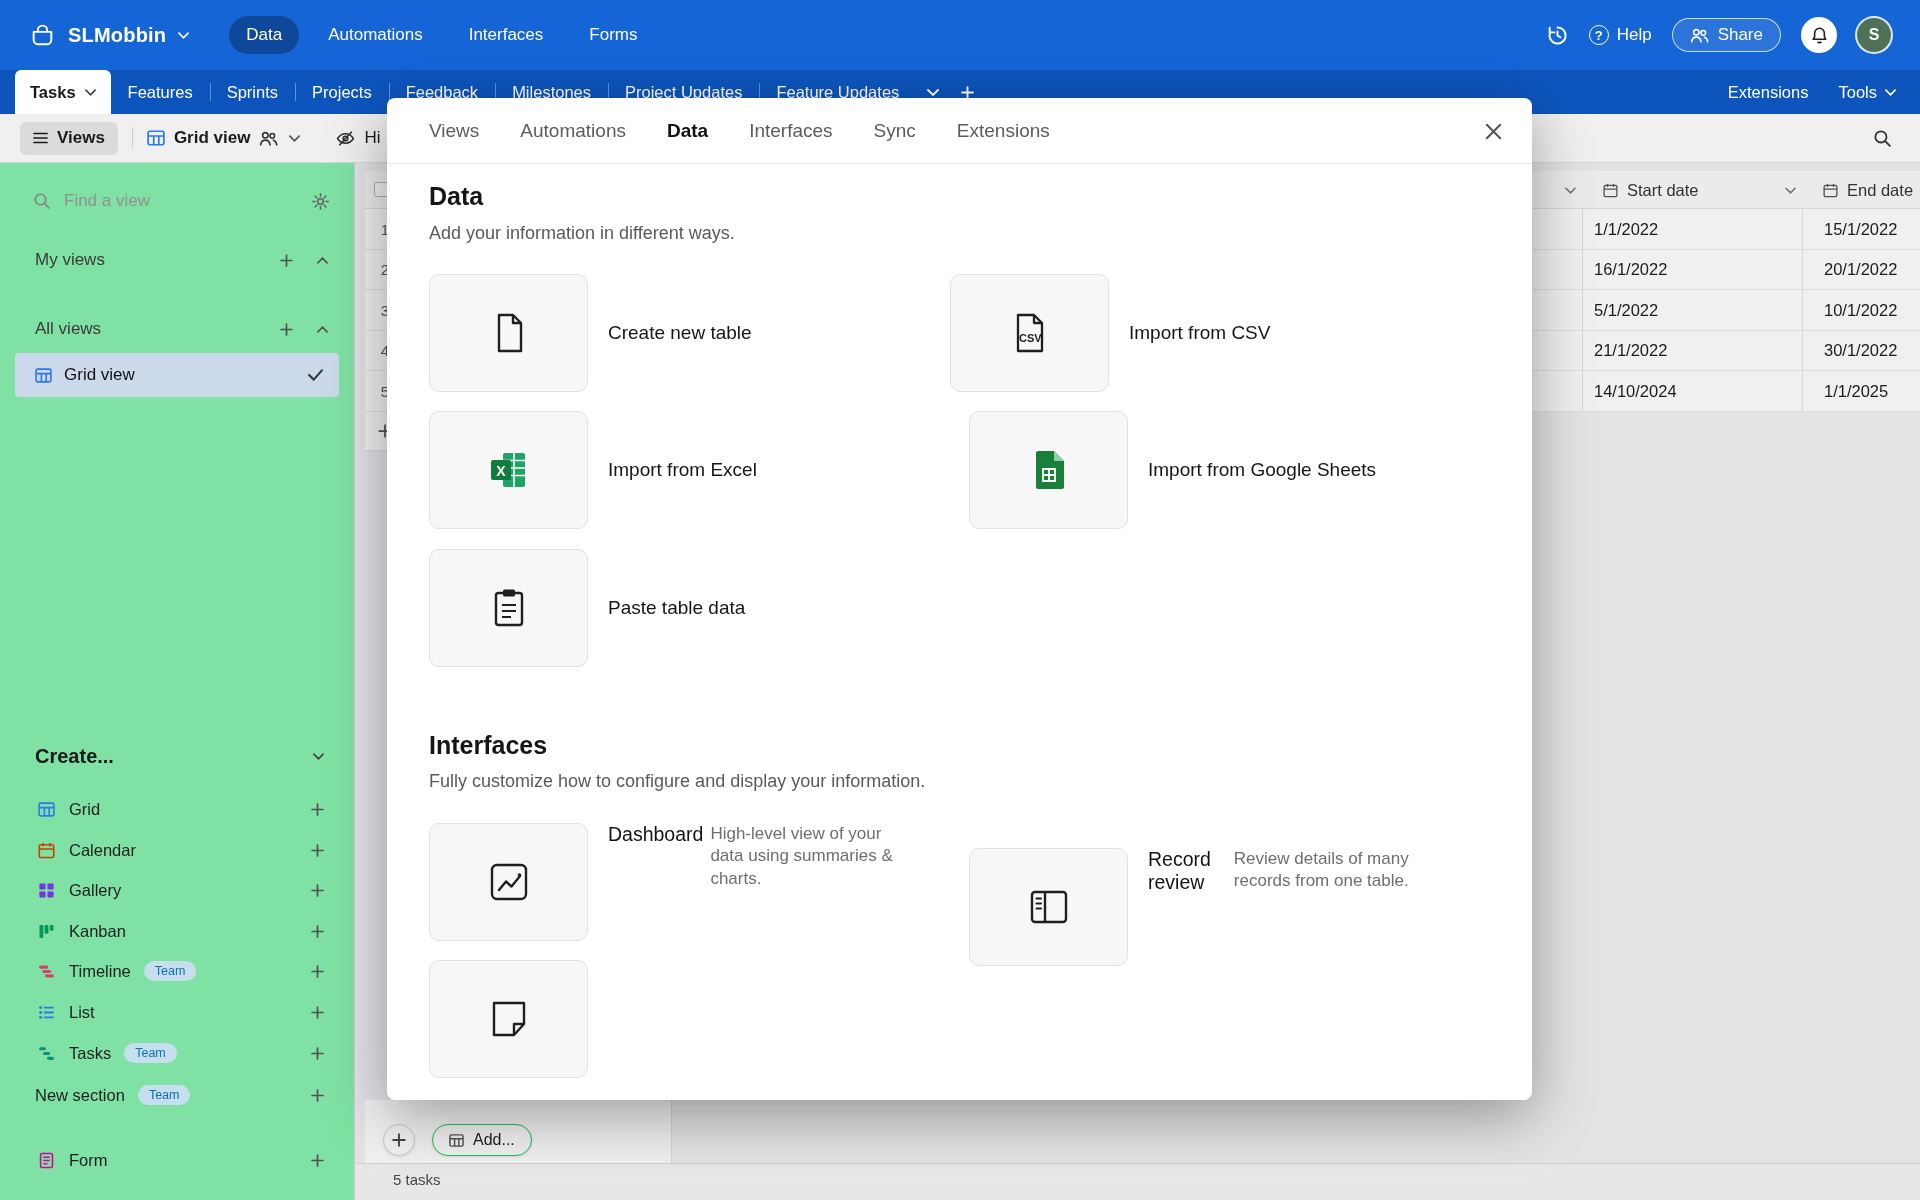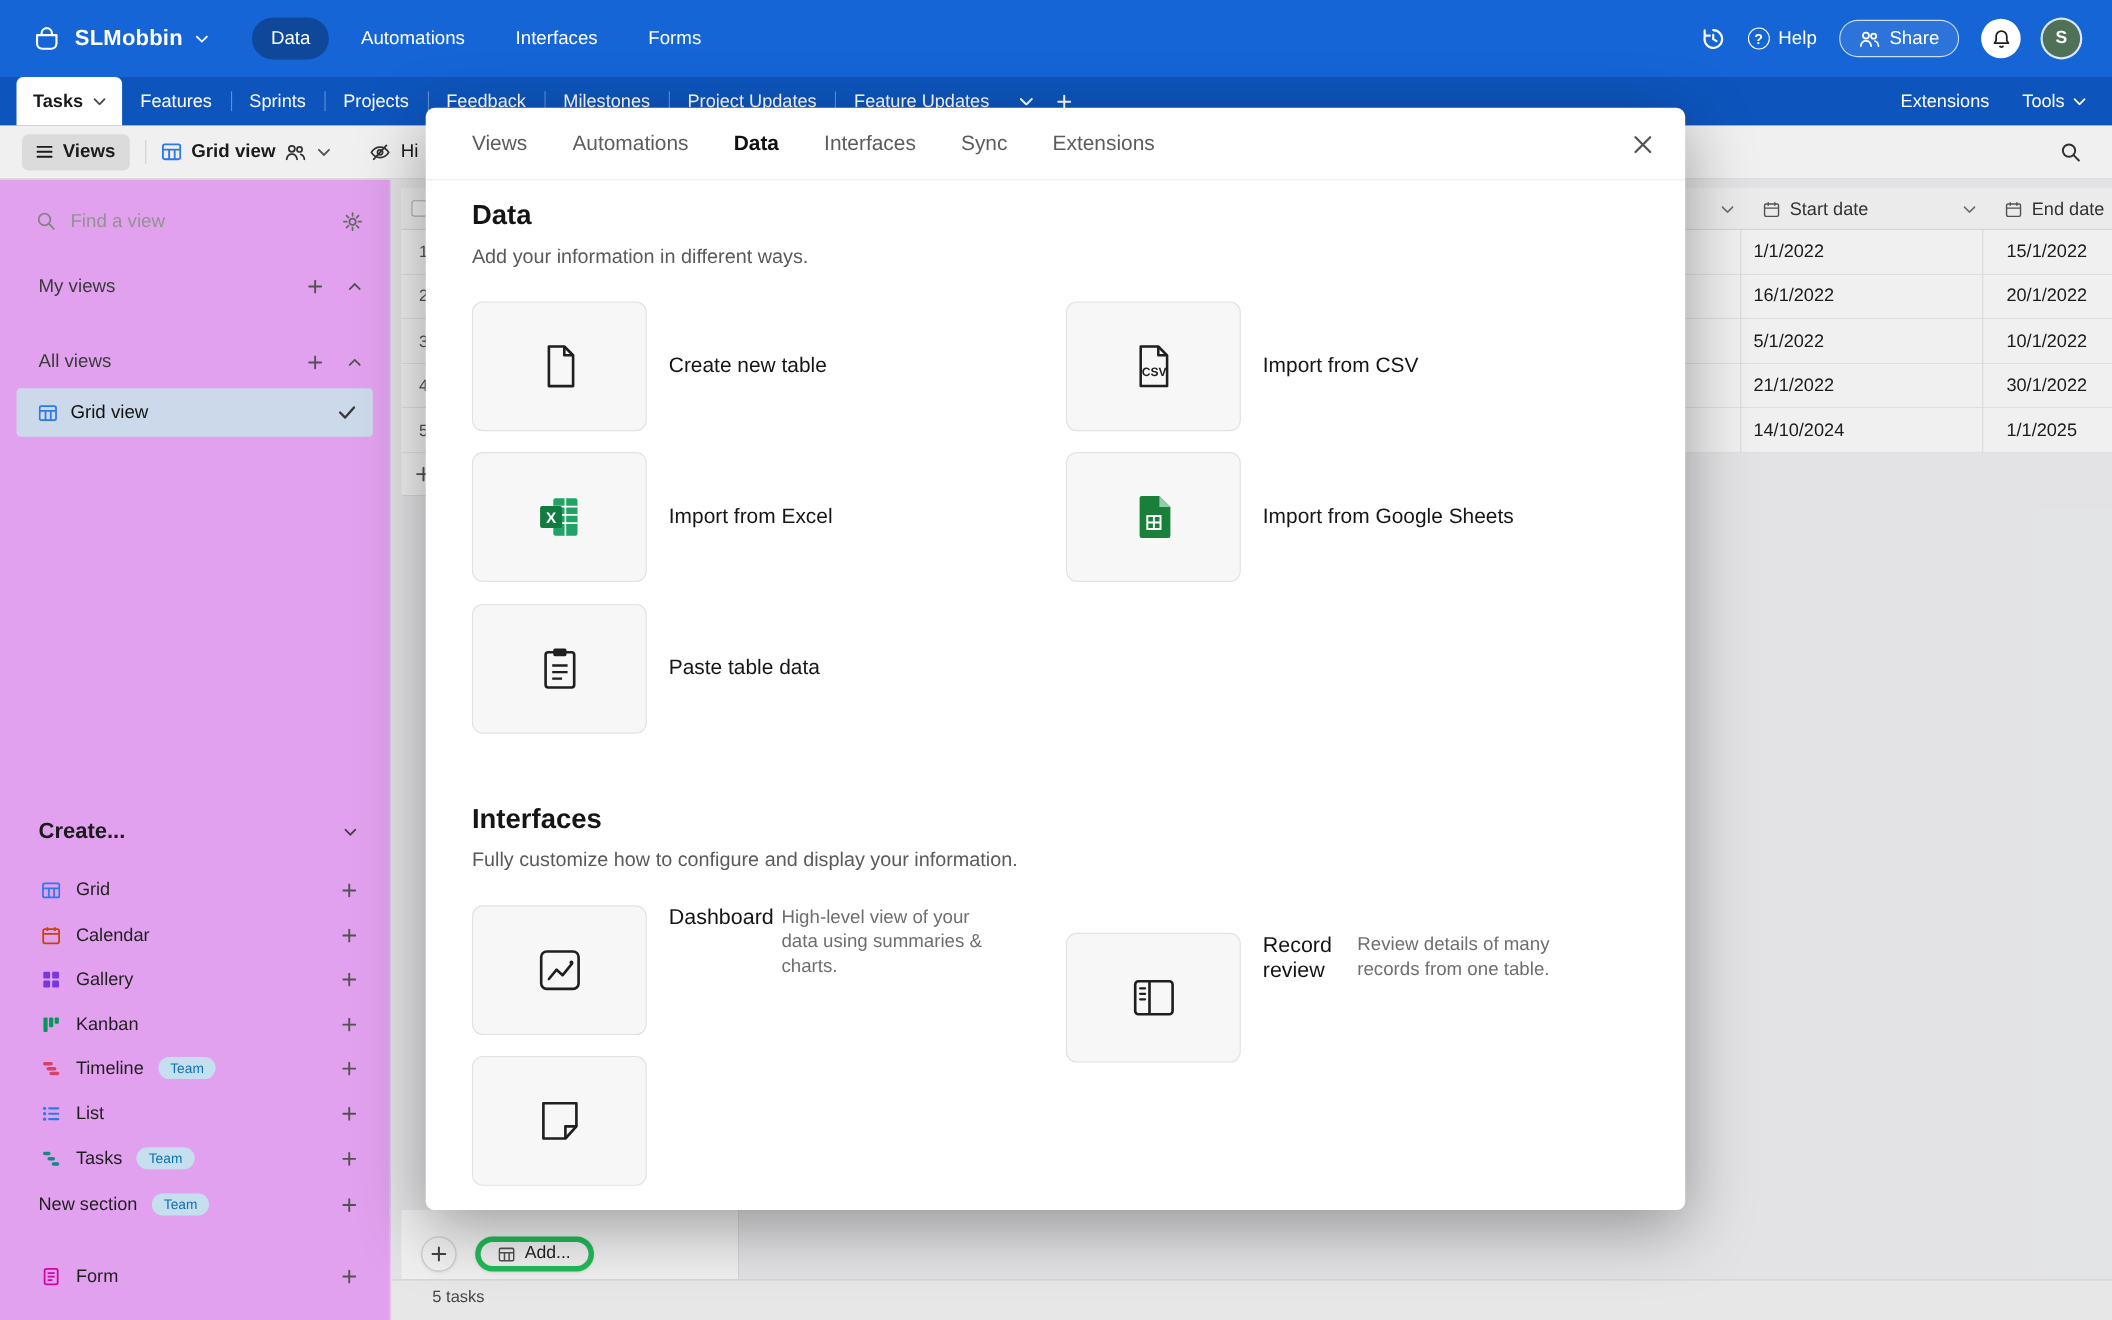--- a/index.html
+++ b/index.html
@@ -35,21 +35,21 @@
   
   .toolbar{position:absolute;top:114px;left:0;right:0;height:49px;background:#fff;border-bottom:1px solid #e4e4e4;display:flex;align-items:center;padding:0 20px;color:#1a1a1a;z-index:5}
   .views-btn{display:flex;align-items:center;gap:9px;height:33px;padding:0 13px;background:#e9e9e9;border-radius:6px;font-size:17px;font-weight:700;cursor:pointer}
   .toolbar-sep{width:1px;height:22px;background:#dcdcdc;margin:0 14px}
   .viewname{display:flex;align-items:center;gap:9px;font-size:17px;font-weight:700;cursor:pointer}
   .viewname .chev-s{color:#555;margin-left:2px}
   .hidden-fields{display:flex;align-items:center;gap:9px;margin-left:36px;font-size:17px;cursor:pointer}
   .toolbar-search{margin-left:auto;margin-right:8px;display:flex;cursor:pointer}
 
   
-  .sidebar{position:absolute;top:163px;left:0;width:355px;bottom:0;background:#f0abfc;border-right:1px solid #dedede;z-index:4}
+  .sidebar{position:absolute;top:163px;left:0;width:355px;bottom:0;background:#86efac;border-right:1px solid #dedede;z-index:4}
   .find-row{position:absolute;top:18px;left:0;right:0;height:40px;display:flex;align-items:center;padding:0 24px 0 33px;gap:13px}
   .find-input{flex:1;font-size:17px;color:#6b6b6b;border:none;outline:none;background:transparent}
   .find-input::placeholder{color:#9a9a9a}
   .side-head{position:absolute;left:0;right:0;height:40px;display:flex;align-items:center;padding:0 26px 0 35px;font-size:17px;font-weight:400;color:#3c3c3c}
   #myviews{top:77px}
   #allviews{top:146px}
   .head-icons{margin-left:auto;display:flex;gap:24px;color:#555;align-items:center}
   .view-row-selected{position:absolute;top:190px;left:15px;right:15px;height:44px;background:#d9e7f8;border-radius:4px;display:flex;align-items:center;gap:12px;padding:0 16px 0 20px;font-size:17px;color:#111;cursor:pointer}
   .view-row-selected .check{margin-left:auto}
   .create-head{position:absolute;top:573px;left:0;right:0;height:40px;display:flex;align-items:center;padding:0 30px 0 35px;font-size:20px;font-weight:700;color:#1a1a1a}
@@ -78,41 +78,41 @@
   .row-num{position:absolute;left:0;width:40px;top:0;height:40px;display:flex;align-items:center;justify-content:center;font-size:15px;color:#555}
   .cell{position:absolute;top:0;height:40px;display:flex;align-items:center;font-size:16.5px;color:#1b1b1b}
   .cell-start{left:1229px}
   .cell-end{left:1459px}
   .vl{position:absolute;top:8px;height:241px;width:1px;background:#e6e6e6}
   .vl1{left:49px}.vl2{left:1226px}.vl3{left:1446px}
   .add-strip{position:absolute;left:9px;top:249px;width:307px;height:39px;background:#fff;border-bottom:1px solid #e3e3e3;border-right:1px solid #e3e3e3;display:flex;align-items:center;padding-left:13px;color:#555}
   .lower-strip{position:absolute;left:9px;top:937px;width:307px;height:63px;background:#fff;border-right:1px solid #e0e0e0}
   .vl-bottom{position:absolute;left:316px;top:1000px;bottom:0;width:1px;background:#dcdcdc}
   .addrec-circle{position:absolute;left:27px;top:961px;width:32px;height:32px;border-radius:50%;background:#fff;border:1px solid #d8d8d8;display:flex;align-items:center;justify-content:center;color:#444;box-shadow:0 1px 3px rgba(0,0,0,.1);cursor:pointer}
-  .addrec-pill{position:absolute;left:76px;top:961px;height:32px;padding:0 16px;border-radius:16px;background:#fff;border:5px solid #22c55e;display:flex;align-items:center;gap:9px;font-size:16px;color:#222;box-shadow:0 1px 3px rgba(0,0,0,.1);cursor:pointer}
+  .addrec-pill{position:absolute;left:76px;top:961px;height:32px;padding:0 16px;border-radius:16px;background:#fff;border:1px solid #22c55e;display:flex;align-items:center;gap:9px;font-size:16px;color:#222;box-shadow:0 1px 3px rgba(0,0,0,.1);cursor:pointer}
   .summary-bar{position:absolute;left:0;right:0;top:1000px;bottom:0;background:#f6f6f6;border-top:1px solid #dedede}
   .task-count{position:absolute;left:37px;top:1008px;font-size:15px;color:#4a4a4a}
 
   
   .dim{position:absolute;left:0;top:114px;right:0;bottom:0;background:rgba(40,45,50,.07);z-index:40}
   .modal{position:absolute;left:387px;top:98px;width:1145px;height:1002px;background:#fff;border-radius:8px;box-shadow:0 16px 60px rgba(0,0,0,.35);z-index:50}
   .m-tabs{position:absolute;top:0;left:0;right:0;height:66px;display:flex;align-items:center;padding:0 42px;gap:41px;border-bottom:1px solid #ebebeb;font-size:19px;color:#5c5c5c}
   .m-tab{cursor:pointer;white-space:nowrap}
   .m-tab.active{color:#111;font-weight:700}
   .m-close{position:absolute;right:26px;top:20px;width:26px;height:26px;display:flex;align-items:center;justify-content:center;color:#555;cursor:pointer}
   .m-title{position:absolute;left:42px;font-size:25px;font-weight:700;color:#151515}
   #m-title-data{top:84px}
   #m-title-if{top:633px}
   .m-sub{position:absolute;left:42px;font-size:18px;color:#5a5a5a}
   #m-sub-data{top:125px}
   #m-sub-if{top:673px}
   .tile{width:159px;height:118px;background:#f7f7f7;border:1px solid #e2e2e2;border-radius:10px;display:flex;align-items:center;justify-content:center;flex:none}
   .d-card{position:absolute;display:flex;align-items:center;gap:20px;cursor:pointer}
   .d-label{font-size:19px;color:#161616}
-  #dc0{left:42px;top:176px}#dc1{left:582px;top:176px}
+  #dc0{left:42px;top:176px}#dc1{left:563px;top:176px}
   #dc2{left:42px;top:313px}#dc3{left:582px;top:313px}
   #dc4{left:42px;top:451px}
   .i-card{position:absolute;display:flex;gap:20px;cursor:pointer}
   #ic0{left:42px;top:725px}#ic1{left:582px;top:750px}#ic2{left:42px;top:862px}
   .i-text{height:118px;display:flex;flex-direction:row;justify-content:center;gap:7px;max-width:310px}
   .i-title{font-size:19.5px;color:#141414}
   .i-desc{font-size:17px;color:#6e6e6e;line-height:1.32}
 
   .chev-s{width:11px;height:7px;display:inline-flex}
   svg{display:block}

